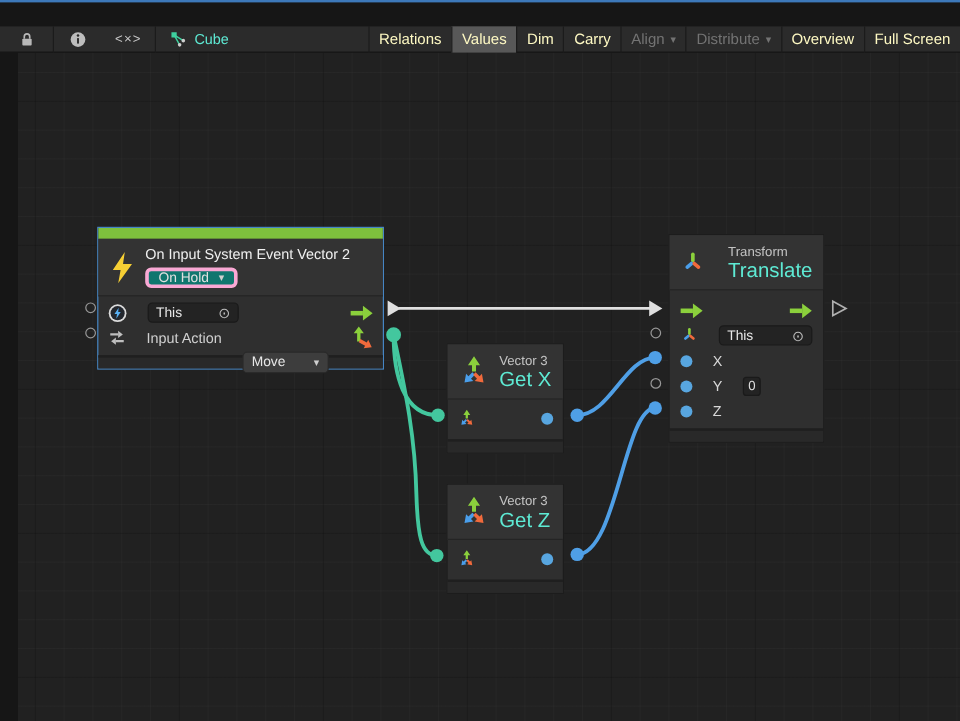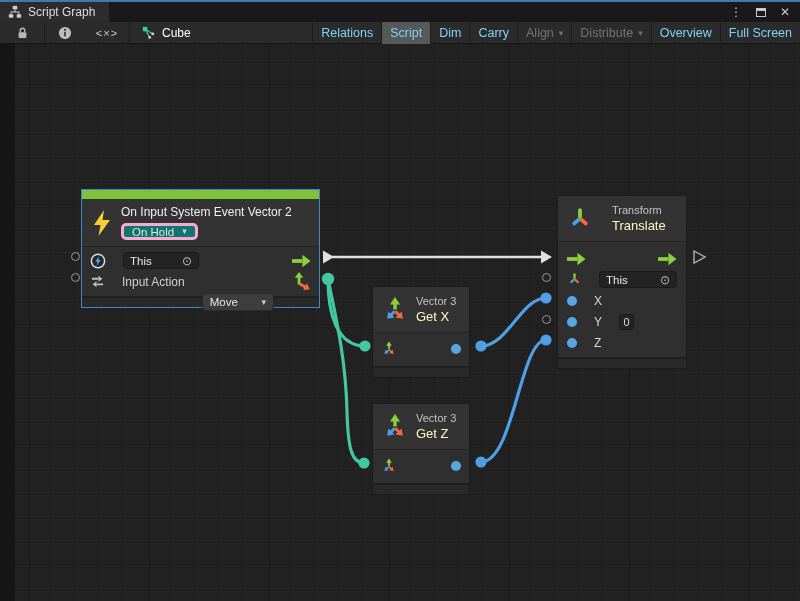--- a/index.html
+++ b/index.html
@@ -11,27 +11,27 @@
   .tabbar { position:absolute; top:2px; left:0; width:800px; height:20px; background:#191919; display:flex; align-items:stretch; }
   .tab { display:flex; align-items:center; gap:6px; padding:0 14px 0 8px; background:#2c2c2c; color:#dedede; font-size:12px; }
   .winctl { margin-left:auto; display:flex; align-items:center; gap:14px; padding-right:10px; color:#c9c9c9; }
   .winctl .glyph { font-size:12px; line-height:1; }
   .maxbox { width:10px; height:9px; border:1px solid #c9c9c9; border-top:3px solid #c9c9c9; display:inline-block; }
 
   .toolbar { position:absolute; top:22px; left:0; width:800px; height:22px; background:#2b2b2b; border-bottom:1px solid #131313; display:flex; align-items:center; font-size:12px; color:#d6d6d6; }
   .tcell { display:flex; align-items:center; justify-content:center; height:22px; }
   .tsep { width:1px; height:22px; background:#1b1b1b; }
   .codeicon { color:#cccccc; font-size:11px; letter-spacing:1px; }
-  .cubelbl { color:#ffffff; }
+  .cubelbl { color:#5eead4; }
   .zoomlbl, .zoomval { color:#b5b5b5; font-size:11.5px; }
   .slider { position:relative; width:88px; height:22px; display:flex; align-items:center; }
   .slider .track { width:100%; height:2px; background:#858585; }
   .slider .handle { position:absolute; right:2px; top:5.5px; width:11px; height:11px; border-radius:50%; background:#9b9b9b; }
   .tbtns { margin-left:auto; display:flex; align-items:stretch; height:22px; }
-  .tbtn { display:flex; align-items:center; padding:0 8px; color:#7dd3fc; font-size:12.5px; border-left:1px solid #1b1b1b; white-space:nowrap; }
+  .tbtn { display:flex; align-items:center; padding:0 8px; color:#fef9c3; font-size:12.5px; border-left:1px solid #1b1b1b; white-space:nowrap; }
   .tbtn.active { background:#585858; }
   .tbtn.disabled { color:#737373; }
   .tbtn .caret { font-size:9px; margin-left:5px; }
 
   
   .canvas { position:absolute; top:44px; left:15px; width:800px; height:557px; overflow:hidden;
     background-color:#212121;
     background-image:
       linear-gradient(to right, rgba(0,0,0,0.30) 1px, transparent 1px),
       linear-gradient(to bottom, rgba(0,0,0,0.30) 1px, transparent 1px),
@@ -43,21 +43,21 @@
   }
   .wires { position:absolute; top:0; left:0; width:800px; height:557px; }
 
   
   .node { position:absolute; background:#2f2f2f; border:1px solid #1c1c1c; color:#ddd; }
   .node.selected { border:1px solid #4585c4; }
   .greenbar { height:9px; background:#7ec13d; }
   .nhdr { background:#333333; display:flex; align-items:center; gap:9px; padding:6px 8px 6px 10px; border-bottom:1px solid #242424; }
   .nhdr .tcol { display:flex; flex-direction:column; }
   .surtitle { font-size:11px; color:#c3c3c3; line-height:14px; }
-  .ntitle { font-size:13px; color:#fef9c3; line-height:17px; white-space:nowrap; }
+  .ntitle { font-size:17px; color:#5eead4; line-height:17px; white-space:nowrap; }
   .etitle { font-size:12px; color:#f0f0f0; line-height:15px; white-space:nowrap; }
   .pill { margin-top:3px; align-self:flex-start; display:flex; align-items:flex-start; gap:8px; background:#0f766e; border:3px solid #f9a8d4; border-radius:5px; height:17px; padding:0 8px; font-size:11.5px; color:#e0e0e0; }
   .pill .caret { font-size:9px; color:#cfcfcf; }
   .nrows { padding:3px 8px 2px 8px; }
   .nrow { height:21px; display:flex; align-items:center; gap:17px; font-size:12px; color:#d8d8d8; }
   .field { display:flex; align-items:center; background:#232323; border:1px solid #1a1a1a; border-radius:4px; height:17px; padding:0 6px; font-size:11.5px; color:#e8e8e8; }
   .field .tgt { margin-left:auto; color:#bbbbbb; font-size:12px; line-height:1; }
   .drop { display:flex; align-items:center; background:#3d3d3d; border:1px solid #2a2a2a; border-radius:4px; height:18px; padding:0 7px; font-size:11.5px; color:#e6e6e6; flex:1; }
   .drop .caret { margin-left:auto; font-size:9px; color:#cfcfcf; }
   .valbox { display:flex; align-items:center; justify-content:center; background:#232323; border:1px solid #1a1a1a; border-radius:3px; height:16px; min-width:15px; padding:0 3px; font-size:11px; color:#dddddd; }
@@ -65,36 +65,20 @@
   .pdot { width:10px; height:10px; border-radius:50%; background:#58a6e0; flex:none; }
   .hport { position:absolute; width:9px; height:9px; border-radius:50%; border:1.5px solid #989898; background:transparent; }
   .spacer { flex:1; }
 </style>
 </head>
 <body>
 
 <div class="window">
   <div class="accent"></div>
 
-  <div class="tabbar">
-    <div class="tab">
-      <svg width="14" height="14" viewBox="0 0 16 16">
-        <path d="M8 5v3 M3.5 10V8h9v2" stroke="#cfcfcf" stroke-width="1.2" fill="none"></path>
-        <rect x="5.4" y="1" width="5.2" height="4" fill="#cfcfcf"></rect>
-        <rect x="1" y="10.5" width="5" height="4" fill="#cfcfcf"></rect>
-        <rect x="10" y="10.5" width="5" height="4" fill="#cfcfcf"></rect>
-      </svg>
-      <span>Script Graph</span>
-    </div>
-    <div class="winctl">
-      <span class="glyph">⋮</span>
-      <span class="maxbox"></span>
-      <span class="glyph">✕</span>
-    </div>
-  </div>
 
   <div class="toolbar">
     <div class="tcell" style="width:44px;">
       <svg width="13" height="14" viewBox="0 0 16 16">
         <rect x="3.2" y="7" width="9.6" height="7" rx="1" fill="#b8b8b8"></rect>
         <path d="M5.2 7.2V5a2.8 2.8 0 0 1 5.6 0v2.2" stroke="#b8b8b8" stroke-width="1.7" fill="none"></path>
       </svg>
     </div>
     <div class="tsep"></div>
     <div class="tcell" style="width:40px;">
@@ -115,21 +99,21 @@
         <circle cx="12.3" cy="9" r="1.7" fill="#cfcfcf"></circle>
         <circle cx="8.8" cy="13" r="1.7" fill="#cfcfcf"></circle>
       </svg>
       <span class="cubelbl">Cube</span>
     </div>
     <div class="tbtns">
       <div class="tbtn">
           <span>Relations</span>
         </div>
       <div class="tbtn active">
-          <span>Script</span>
+          <span>Values</span>
         </div>
       <div class="tbtn">
           <span>Dim</span>
         </div>
       <div class="tbtn">
           <span>Carry</span>
         </div>
       <div class="tbtn disabled">
           <span>Align</span>
           <span class="caret">▾</span>

